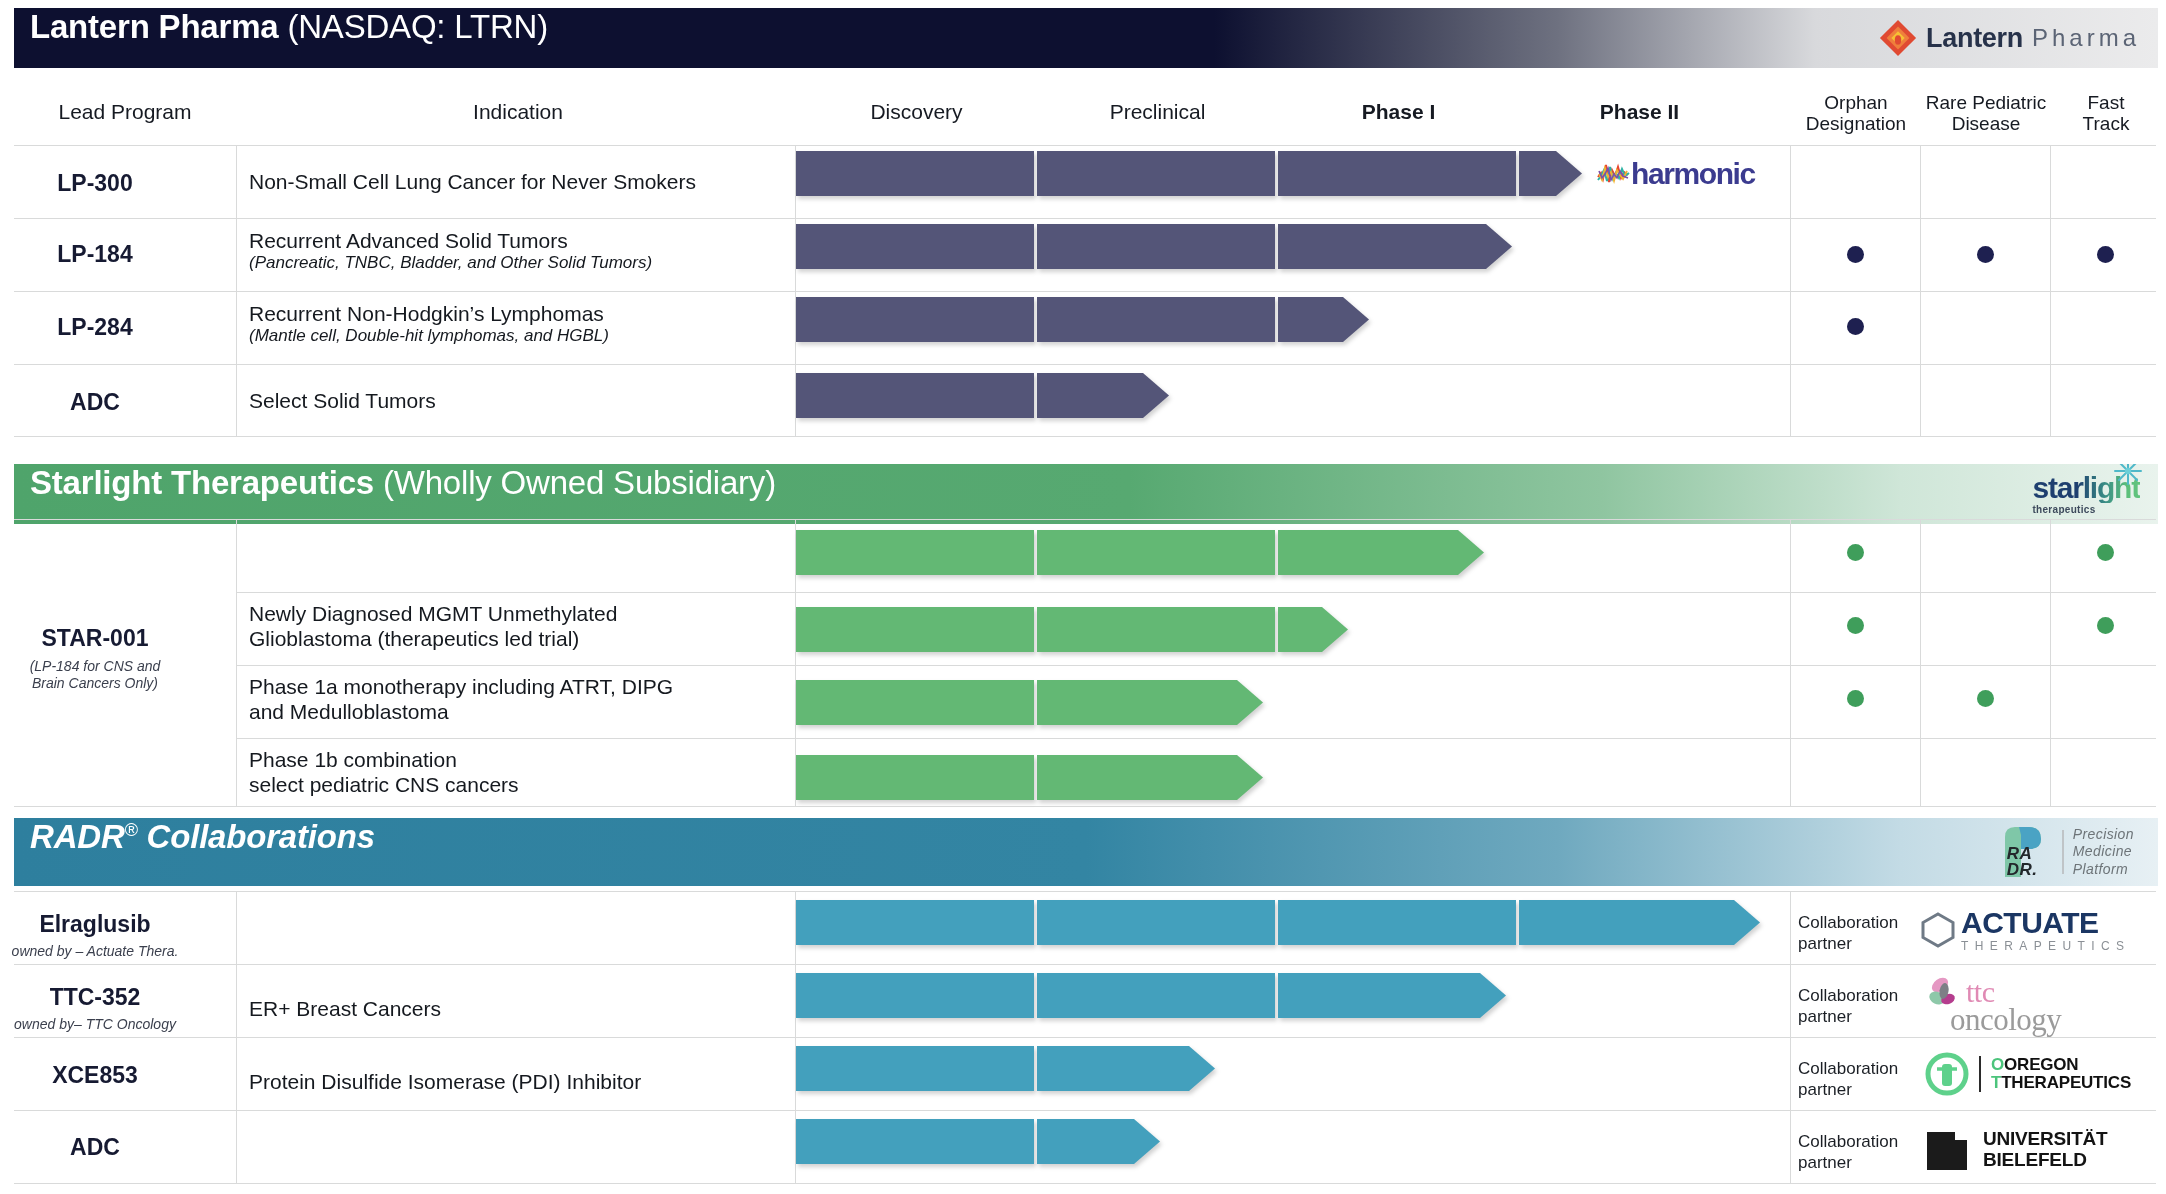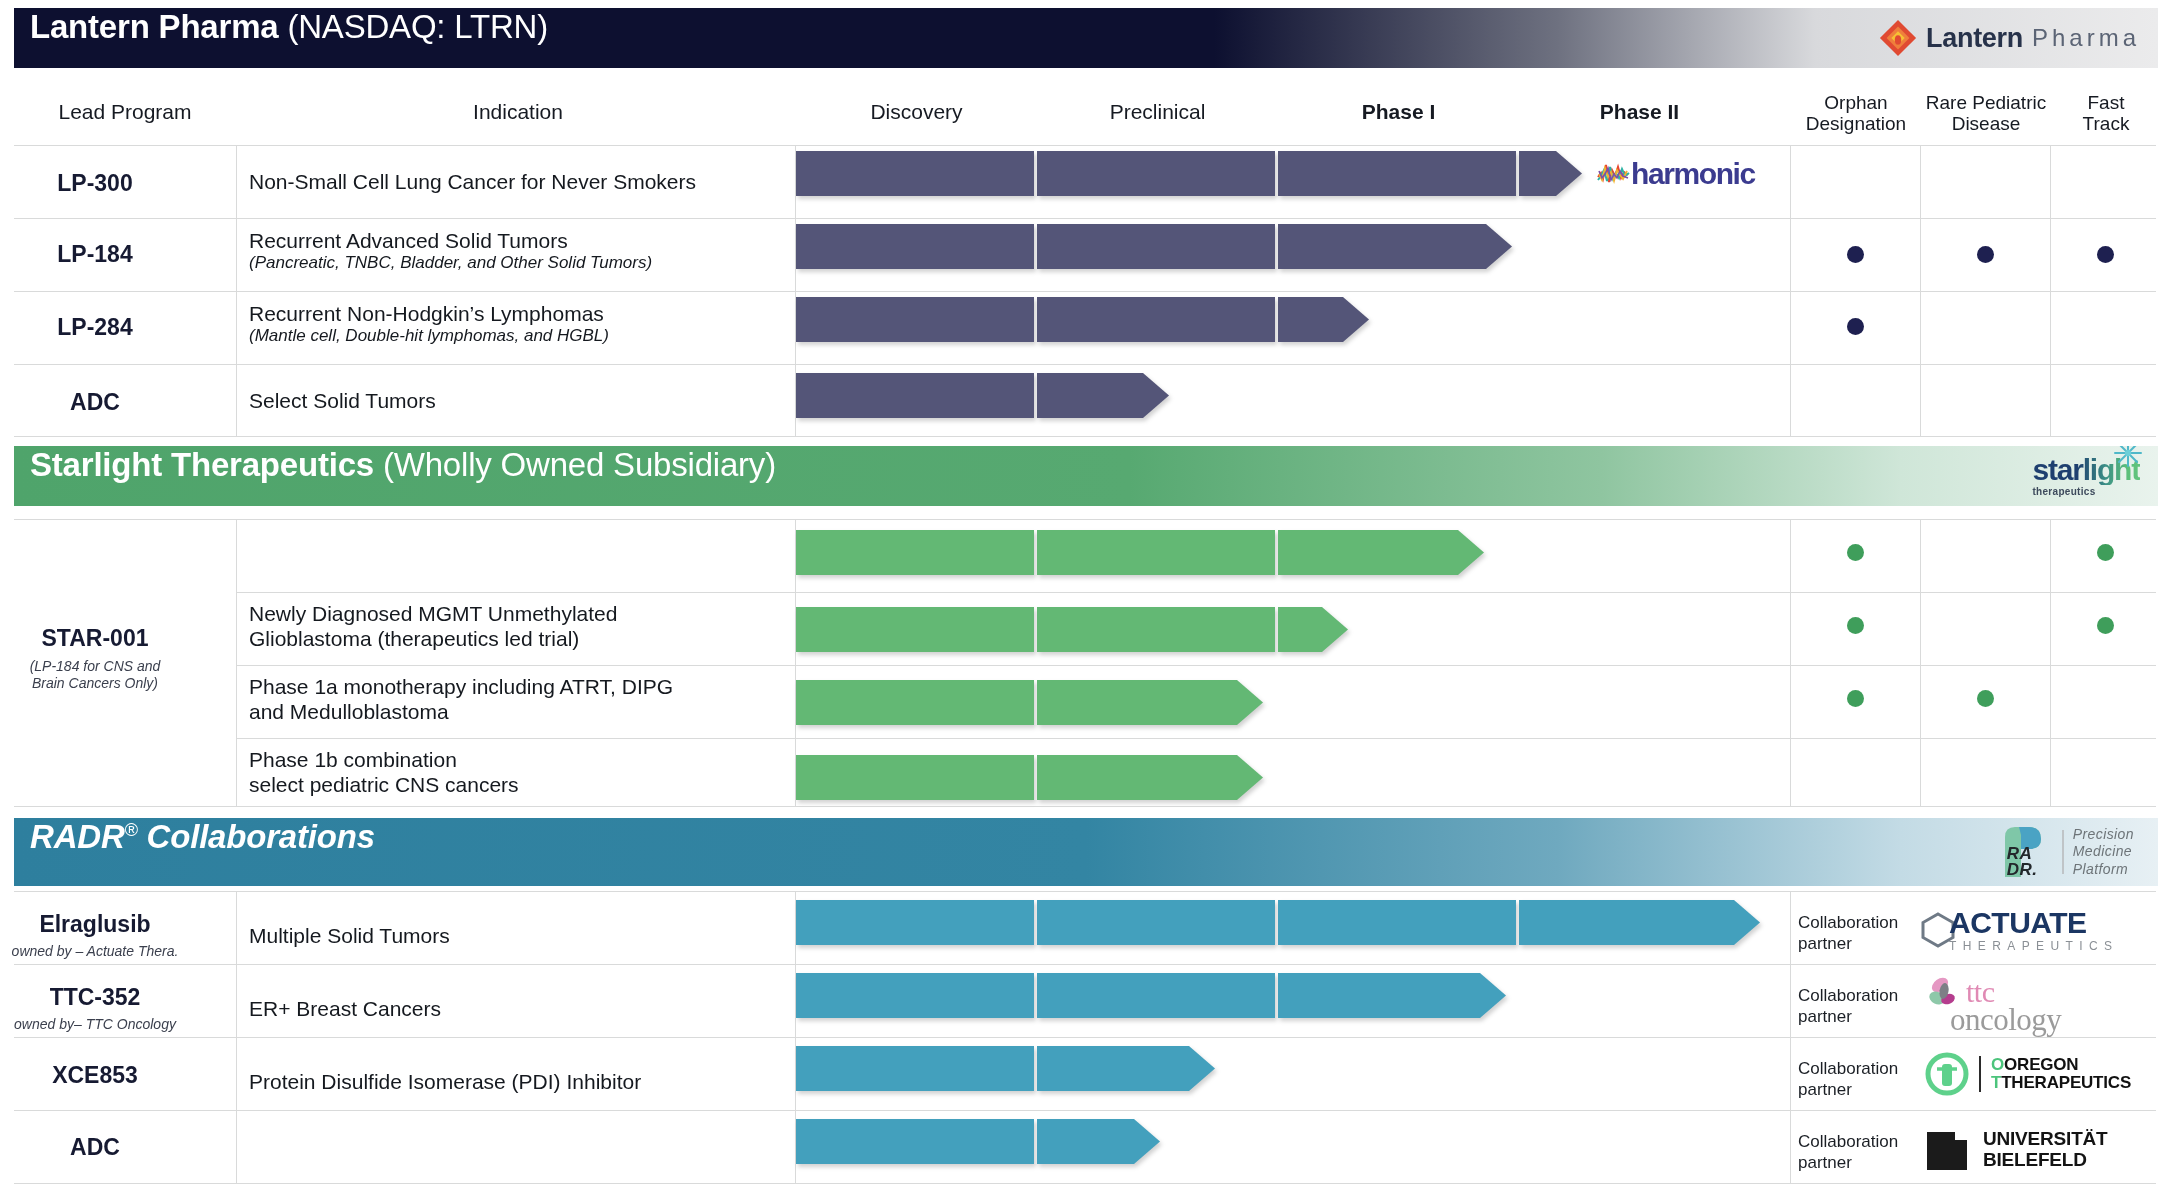--- a/index.html
+++ b/index.html
@@ -27,21 +27,21 @@
     display: flex; align-items: center; justify-content: flex-end;
     padding-right: 14px;
   }
 
   
   #hdr-banner {
     top: 8px; height: 60px;
     background: linear-gradient(90deg,#0d1030 0%,#0d1030 56%,#6e7180 72%,#d8d9dc 84%,#ebebec 100%);
   }
   #star-banner {
-    top: 446px; height: 60px;
+    top: 464px; height: 60px;
     background: linear-gradient(90deg,#4fa46b 0%,#57a971 52%,#8fc5a0 74%,#cfe6d8 88%,#e9f3ed 100%);
   }
   #radr-banner {
     top: 818px; height: 68px;
     background: linear-gradient(90deg,#2e7f9e 0%,#3385a3 50%,#6fa9bf 72%,#c3dbe5 88%,#e7f0f4 100%);
     font-style: italic;
   }
 
   
   .lantern-logo { display: flex; align-items: center; gap: 9px; }
@@ -343,34 +343,33 @@
   <div class="gridline hline" style="left:14px;top:964px;width:2142px;"></div>
   <div class="gridline hline" style="left:14px;top:1037px;width:2142px;"></div>
   <div class="gridline hline" style="left:14px;top:1110px;width:2142px;"></div>
   <div class="gridline hline" style="left:14px;top:1183px;width:2142px;"></div>
   <div class="gridline vline" style="left:236px;top:891px;height:292px;"></div>
   <div class="gridline vline" style="left:795px;top:891px;height:292px;"></div>
   <div class="gridline vline" style="left:1790px;top:891px;height:292px;"></div>
 
   <div class="prog-name" style="top:911px;">Elraglusib</div>
   <div class="prog-sub" style="top:943px;">owned by – Actuate Thera.</div>
-  <div class="indic" style="top:923px;width:540px;">Multiple Solid Tumors</div>
   <div class="bar" style="left:796px;top:900px;width:780px;">
     <div class="seg blue" style="left:0;width:238px;"></div>
     <div class="seg blue" style="left:241px;width:238px;"></div>
     <div class="seg blue" style="left:482px;width:238px;"></div>
     <div class="seg blue" style="left:723px;width:215px;"></div>
     <div class="tip blue" style="left:938px;"></div>
   </div>
   <div class="collab-lbl" style="left:1798px;top:913px;">
     <span>Collaboration</span><br>
     <span>partner</span>
   </div>
   <div class="plogo" style="left:1920px;top:908px;">
-    <div style="display:flex;align-items:center;gap:7px;">
+    <div style="display:flex;align-items:center;gap:19px;">
       <svg width="36" height="36" viewBox="0 0 36 36">
         <polygon points="18,2 33,10.5 33,25.5 18,34 3,25.5 3,10.5" fill="none" stroke="#6f7a86" stroke-width="3"></polygon>
       </svg>
       <div style="display:flex;flex-direction:column;margin-left:-14px;">
         <span class="actuate-w">ACTUATE</span>
         <span class="actuate-s">THERAPEUTICS</span>
       </div>
     </div>
   </div>
 

